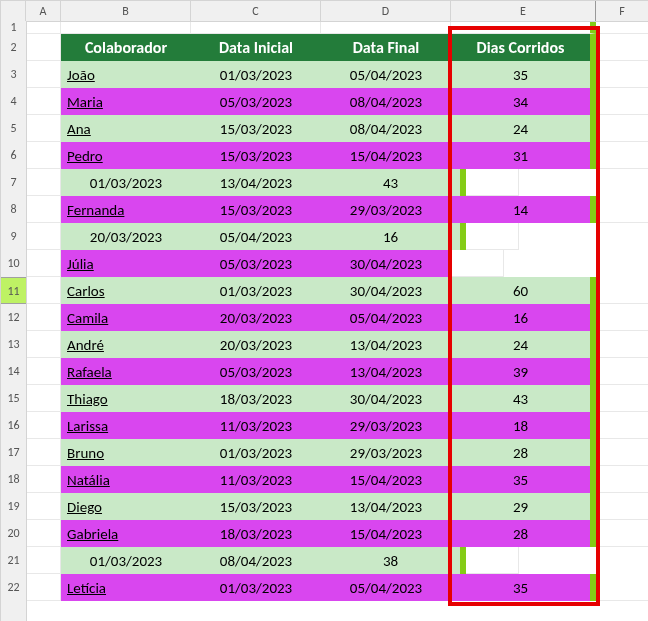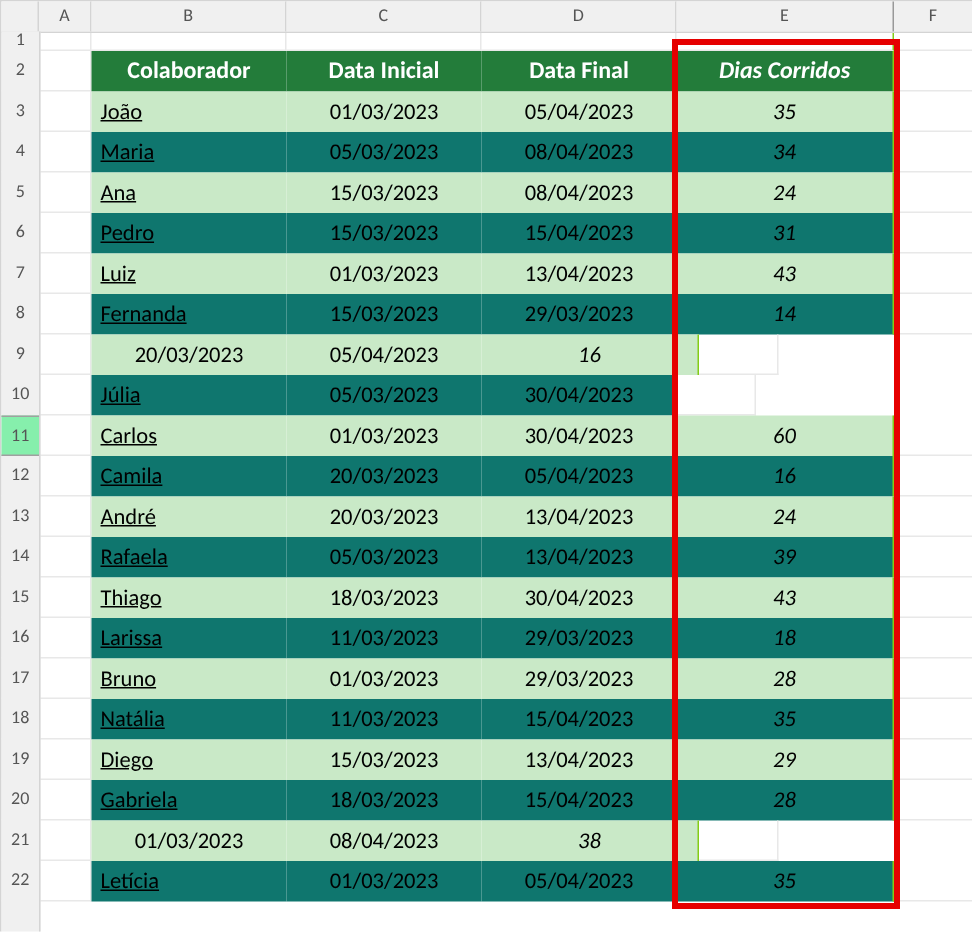--- a/index.html
+++ b/index.html
@@ -79,21 +79,21 @@
     align-items: center;
     justify-content: center;
     box-sizing: border-box;
   }
 
   .row-header.r1 {
     height: 13px;
   }
 
   .row-header.selected {
-    background: #86efac;
+    background: #bef264;
     border-top: 1px solid #a0a0a0;
     border-bottom: 1px solid #a0a0a0;
   }
 
   
   .grid {
     position: absolute;
     left: 25px;
     top: 20px;
     right: 0;
@@ -117,22 +117,21 @@
     box-sizing: border-box;
     display: flex;
     align-items: center;
     padding: 0 6px;
     font-size: 15px;
     overflow: hidden;
     white-space: nowrap;
   }
 
   .cell.right-edge {
-    border-right: 1px solid #84cc16;
-    font-style: italic;
+    border-right: 6px solid #84cc16;
   }
 
   
   .col-A { width: 35px; }
   .col-B { width: 130px; }
   .col-C { width: 130px; }
   .col-D { width: 130px; }
   .col-E { width: 145px; }
   .col-F { width: 53px; }
 
@@ -142,21 +141,21 @@
     color: #fff;
     font-weight: bold;
     border-right: none;
     border-bottom: none;
     justify-content: center;
     font-size: 16px;
   }
 
   
   .band-light { background: #c9e9c7; border-right: none; border-bottom: none;}
-  .band-dark  { background: #0f766e; border-right: none; border-bottom: none;}
+  .band-dark  { background: #d946ef; border-right: none; border-bottom: none;}
 
   .txt-left   { justify-content: flex-start; text-decoration: underline; }
   .txt-center { justify-content: center; }
 
   
   .highlight-rect {
     position: absolute;
     border: 4px solid #e60000;
     pointer-events: none;
     z-index: 5;
@@ -248,21 +247,20 @@
       <div class="grid-row">
         <div class="cell col-A"></div>
         <div class="cell col-B band-dark txt-left">Pedro</div>
         <div class="cell col-C band-dark txt-center">15/03/2023</div>
         <div class="cell col-D band-dark txt-center">15/04/2023</div>
         <div class="cell col-E band-dark txt-center right-edge">31</div>
         <div class="cell col-F"></div>
       </div>
       <div class="grid-row">
         <div class="cell col-A"></div>
-        <div class="cell col-B band-light txt-left">Luiz</div>
         <div class="cell col-C band-light txt-center">01/03/2023</div>
         <div class="cell col-D band-light txt-center">13/04/2023</div>
         <div class="cell col-E band-light txt-center right-edge">43</div>
         <div class="cell col-F"></div>
       </div>
       <div class="grid-row">
         <div class="cell col-A"></div>
         <div class="cell col-B band-dark txt-left">Fernanda</div>
         <div class="cell col-C band-dark txt-center">15/03/2023</div>
         <div class="cell col-D band-dark txt-center">29/03/2023</div>

